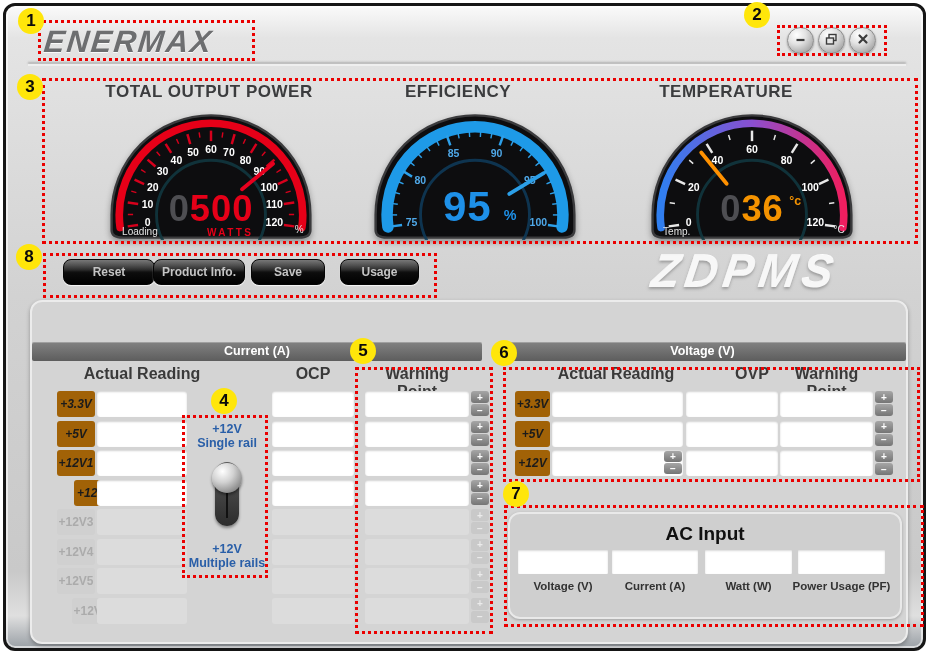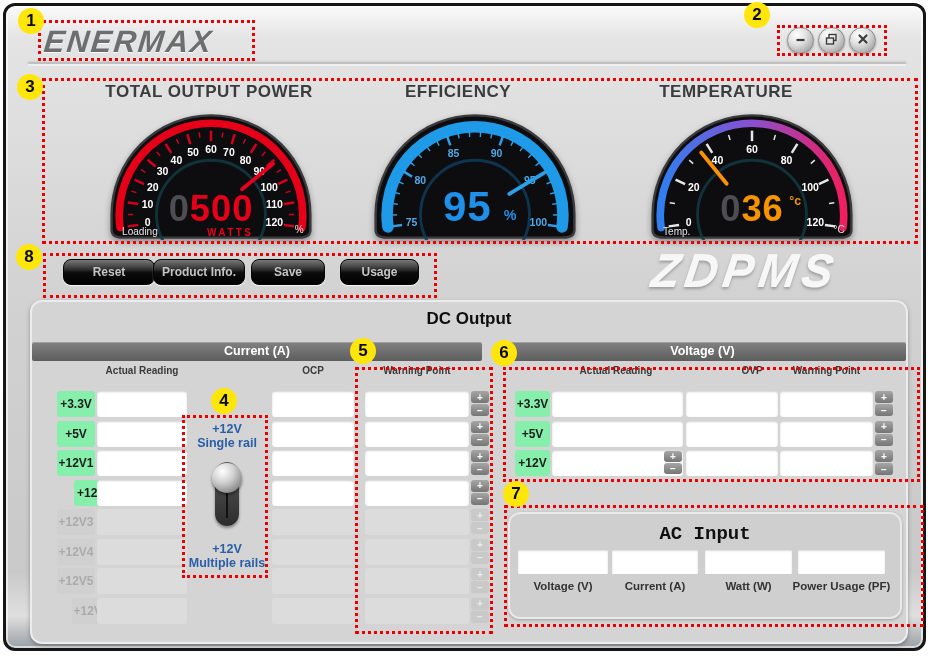--- a/index.html
+++ b/index.html
@@ -33,24 +33,24 @@
   .panel{position:absolute;left:30px;top:300px;width:874px;height:340px;border-radius:12px;
        background:#d4d4d4;border:2px solid #ececec;box-shadow:0 2px 4px rgba(0,0,0,.3);z-index:2;}
   .dc-title{position:absolute;left:0;top:7px;width:100%;text-align:center;
        font-size:17px;font-weight:bold;color:#0e0e0e;}
   .bar{position:absolute;top:40px;height:19px;line-height:19px;text-align:center;border-radius:2px;
        background:linear-gradient(180deg,#828282,#5d5d5d);color:#ffffff;font-weight:bold;font-size:12.5px;
        box-shadow:inset 0 1px 0 rgba(255,255,255,.25);}
   .bar-l{left:0;width:450px;}
   .bar-r{left:467px;width:407px;}
   .colhead{position:absolute;top:63px;height:15px;text-align:center;
-       font-size:10px;font-weight:bold;color:#3a3a3a;}
+       font-size:16px;font-weight:bold;color:#3a3a3a;}
   .rowlabel{position:absolute;height:26px;line-height:26px;text-align:center;border-radius:3px;
        font-size:12px;font-weight:bold;}
-  .rowlabel.en{background:#86efac;color:#1b1b1b;}
+  .rowlabel.en{background:#a16207;color:#1b1b1b;font-style:italic;}
   .rowlabel.dis{background:#d0d0d0;color:#ababab;}
   .cellinput{position:absolute;height:26px;border:0;border-radius:3px;background:#ffffff;
        box-shadow:inset 0 1px 2px rgba(0,0,0,.18);padding:0 4px;box-sizing:border-box;
        font-family:inherit;font-size:12px;}
   .cellinput:disabled{background:#dcdcdc;box-shadow:none;}
   .stepper{position:absolute;width:18px;}
   .stepbtn{display:block;width:18px;height:12px;margin:0 0 1px 0;border:0;border-radius:3px;padding:0;
        background:linear-gradient(#a6a6a6,#757575);color:#ffffff;font-size:10px;font-weight:bold;
        line-height:11px;text-align:center;cursor:pointer;font-family:inherit;}
   .stepbtn.dis{background:#c9c9c9;color:#ebebeb;cursor:default;}
@@ -58,21 +58,21 @@
        font-size:12.5px;font-weight:bold;line-height:1.15;}
   .slot{position:absolute;left:183px;top:160px;width:24px;height:64px;border-radius:12px;
        background:linear-gradient(180deg,#5a5a5a,#2c2c2c);box-shadow:0 2px 3px rgba(0,0,0,.4);}
   .slot::after{content:'';position:absolute;left:11px;top:8px;width:2px;height:48px;background:#111;}
   .knob{position:absolute;left:180px;top:161px;width:30px;height:30px;border-radius:50%;
        background:radial-gradient(circle at 35% 28%,#ffffff,#d2d2d2 38%,#8e8e8e 75%,#646464);
        box-shadow:0 2px 3px rgba(0,0,0,.45);cursor:pointer;}
   .ac-panel{position:absolute;left:476px;top:210px;width:390px;height:103px;border-radius:12px;
        background:#cfcfcf;border:2px solid #e9e9e9;box-shadow:0 1px 3px rgba(0,0,0,.25);}
   .ac-title{position:absolute;left:0;top:9px;width:100%;text-align:center;
-       font-size:19px;font-weight:bold;color:#101010;font-family:Liberation Mono, monospace;}
+       font-size:19px;font-weight:bold;color:#101010;}
   .ac-input{position:absolute;top:36px;height:24px;border:0;border-radius:1px;background:#ffffff;
        box-shadow:inset 0 1px 2px rgba(0,0,0,.15);padding:0 4px;box-sizing:border-box;
        font-family:inherit;font-size:12px;}
   .ac-label{position:absolute;top:66px;height:14px;text-align:center;
        font-size:11.5px;font-weight:bold;color:#333333;}
   .ann-rect{position:absolute;border:3px dotted #ea0000;z-index:60;pointer-events:none;box-sizing:border-box;}
   .badge{position:absolute;width:26px;height:26px;border-radius:50%;background:#ffe60a;
        color:#0b0b0b;font-size:17px;font-weight:bold;line-height:26px;text-align:center;z-index:61;}
   svg text{font-family:"Liberation Sans",sans-serif;}
 </style>
@@ -234,21 +234,20 @@
 
 <div id="toolbar">
     <button class="tbtn" style="left: 63px; width: 92px;">Reset</button>
     <button class="tbtn" style="left: 153px; width: 92px;">Product Info.</button>
     <button class="tbtn" style="left: 251px; width: 74px;">Save</button>
     <button class="tbtn" style="left: 340px; width: 79px;">Usage</button>
   </div>
 <div class="watermark">ZDPMS</div>
 
 <div class="panel">
-  <div class="dc-title">DC Output</div>
   <div class="bar bar-l">Current (A)</div>
   <div class="bar bar-r">Voltage (V)</div>
 
   <div class="colhead" style="left:30px;width:160px">Actual Reading</div>
   <div class="colhead" style="left:240px;width:82px">OCP</div>
   <div class="colhead" style="left:333px;width:104px">Warning Point</div>
   <div class="colhead" style="left:504px;width:160px">Actual Reading</div>
   <div class="colhead" style="left:674px;width:92px">OVP</div>
   <div class="colhead" style="left:748px;width:93px">Warning Point</div>
 

